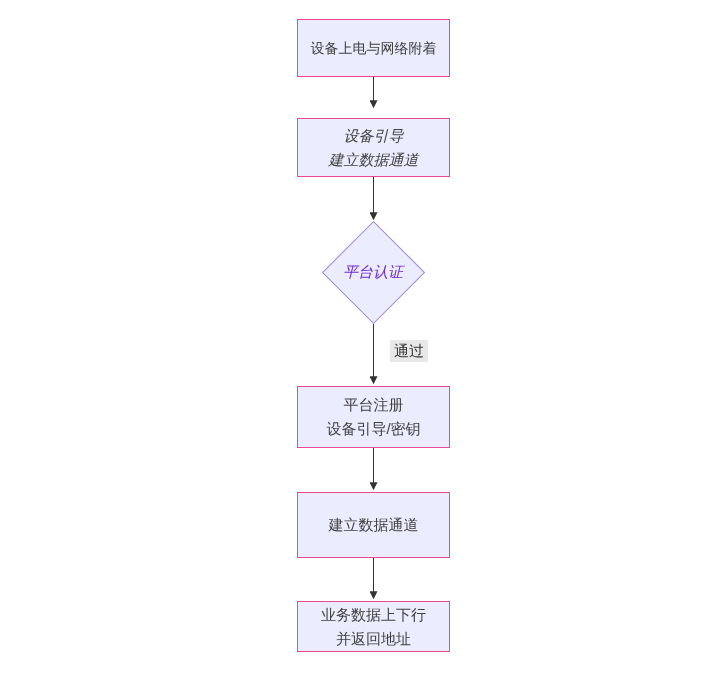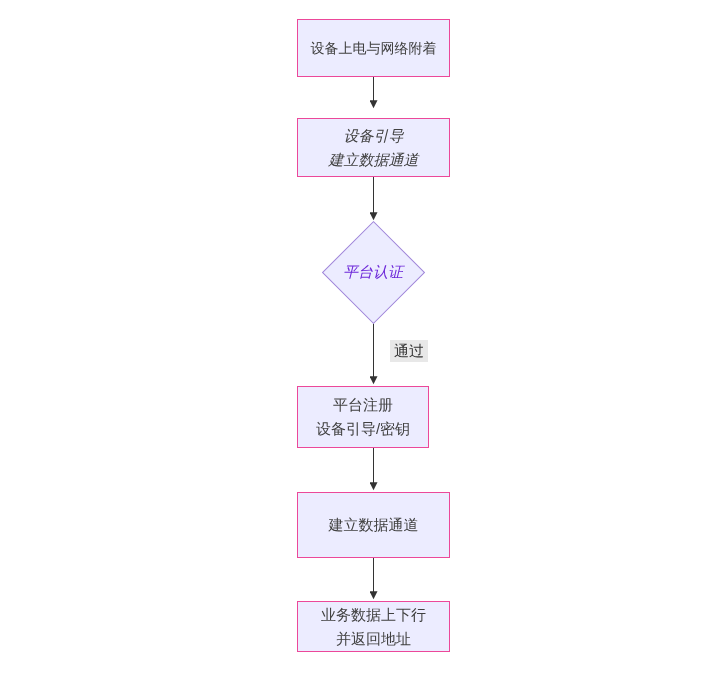--- a/index.html
+++ b/index.html
@@ -108,21 +108,21 @@
     <span>建立数据通道</span>
   </div>
 
   <div class="diamond-wrap">
     <div class="diamond-shape"></div>
     <span class="diamond-label">平台认证</span>
   </div>
 
   <div class="edge-label">通过</div>
 
-  <div class="node" style="left:297px; top:386px; width:132px; height:62px;">
+  <div class="node" style="left:297px; top:386px; width:153px; height:62px;">
     <span>平台注册</span>
     <span>设备引导/密钥</span>
   </div>
 
   <div class="node" style="left:297px; top:492px; width:153px; height:66px;text-align:right;">
     <span>建立数据通道</span>
   </div>
 
   <div class="node" style="left:297px; top:601px; width:153px; height:51px;">
     <span>业务数据上下行</span>

